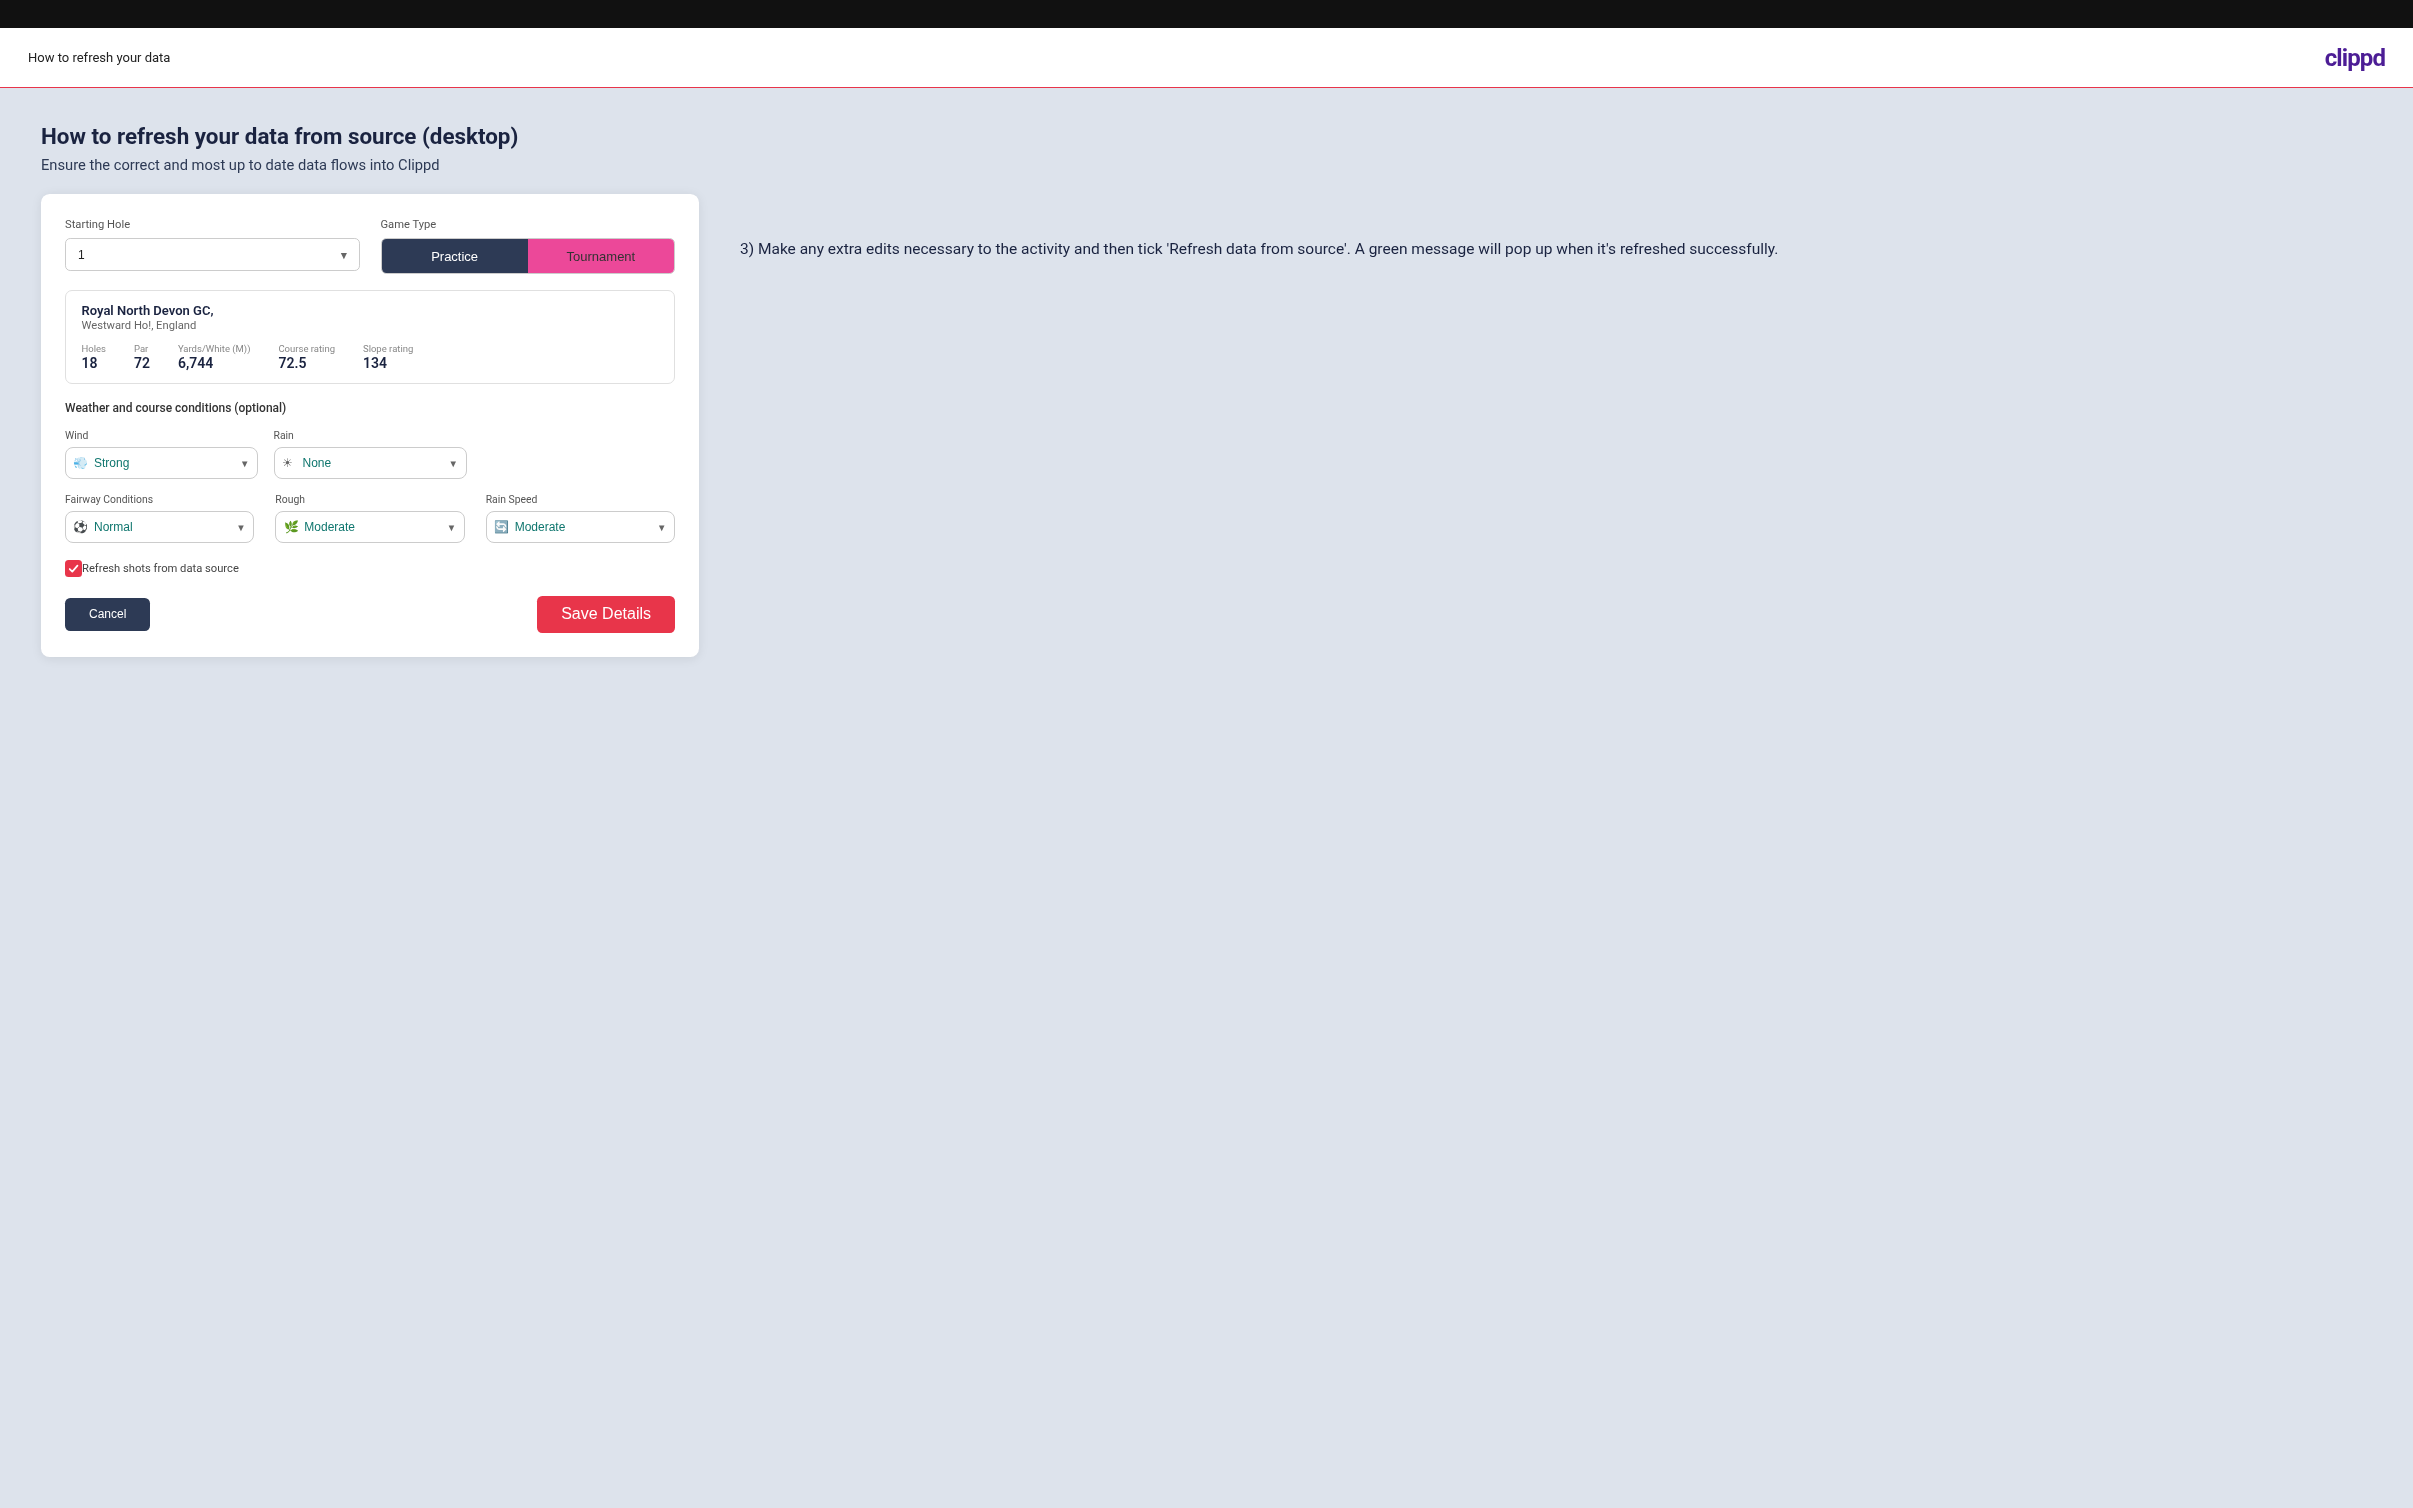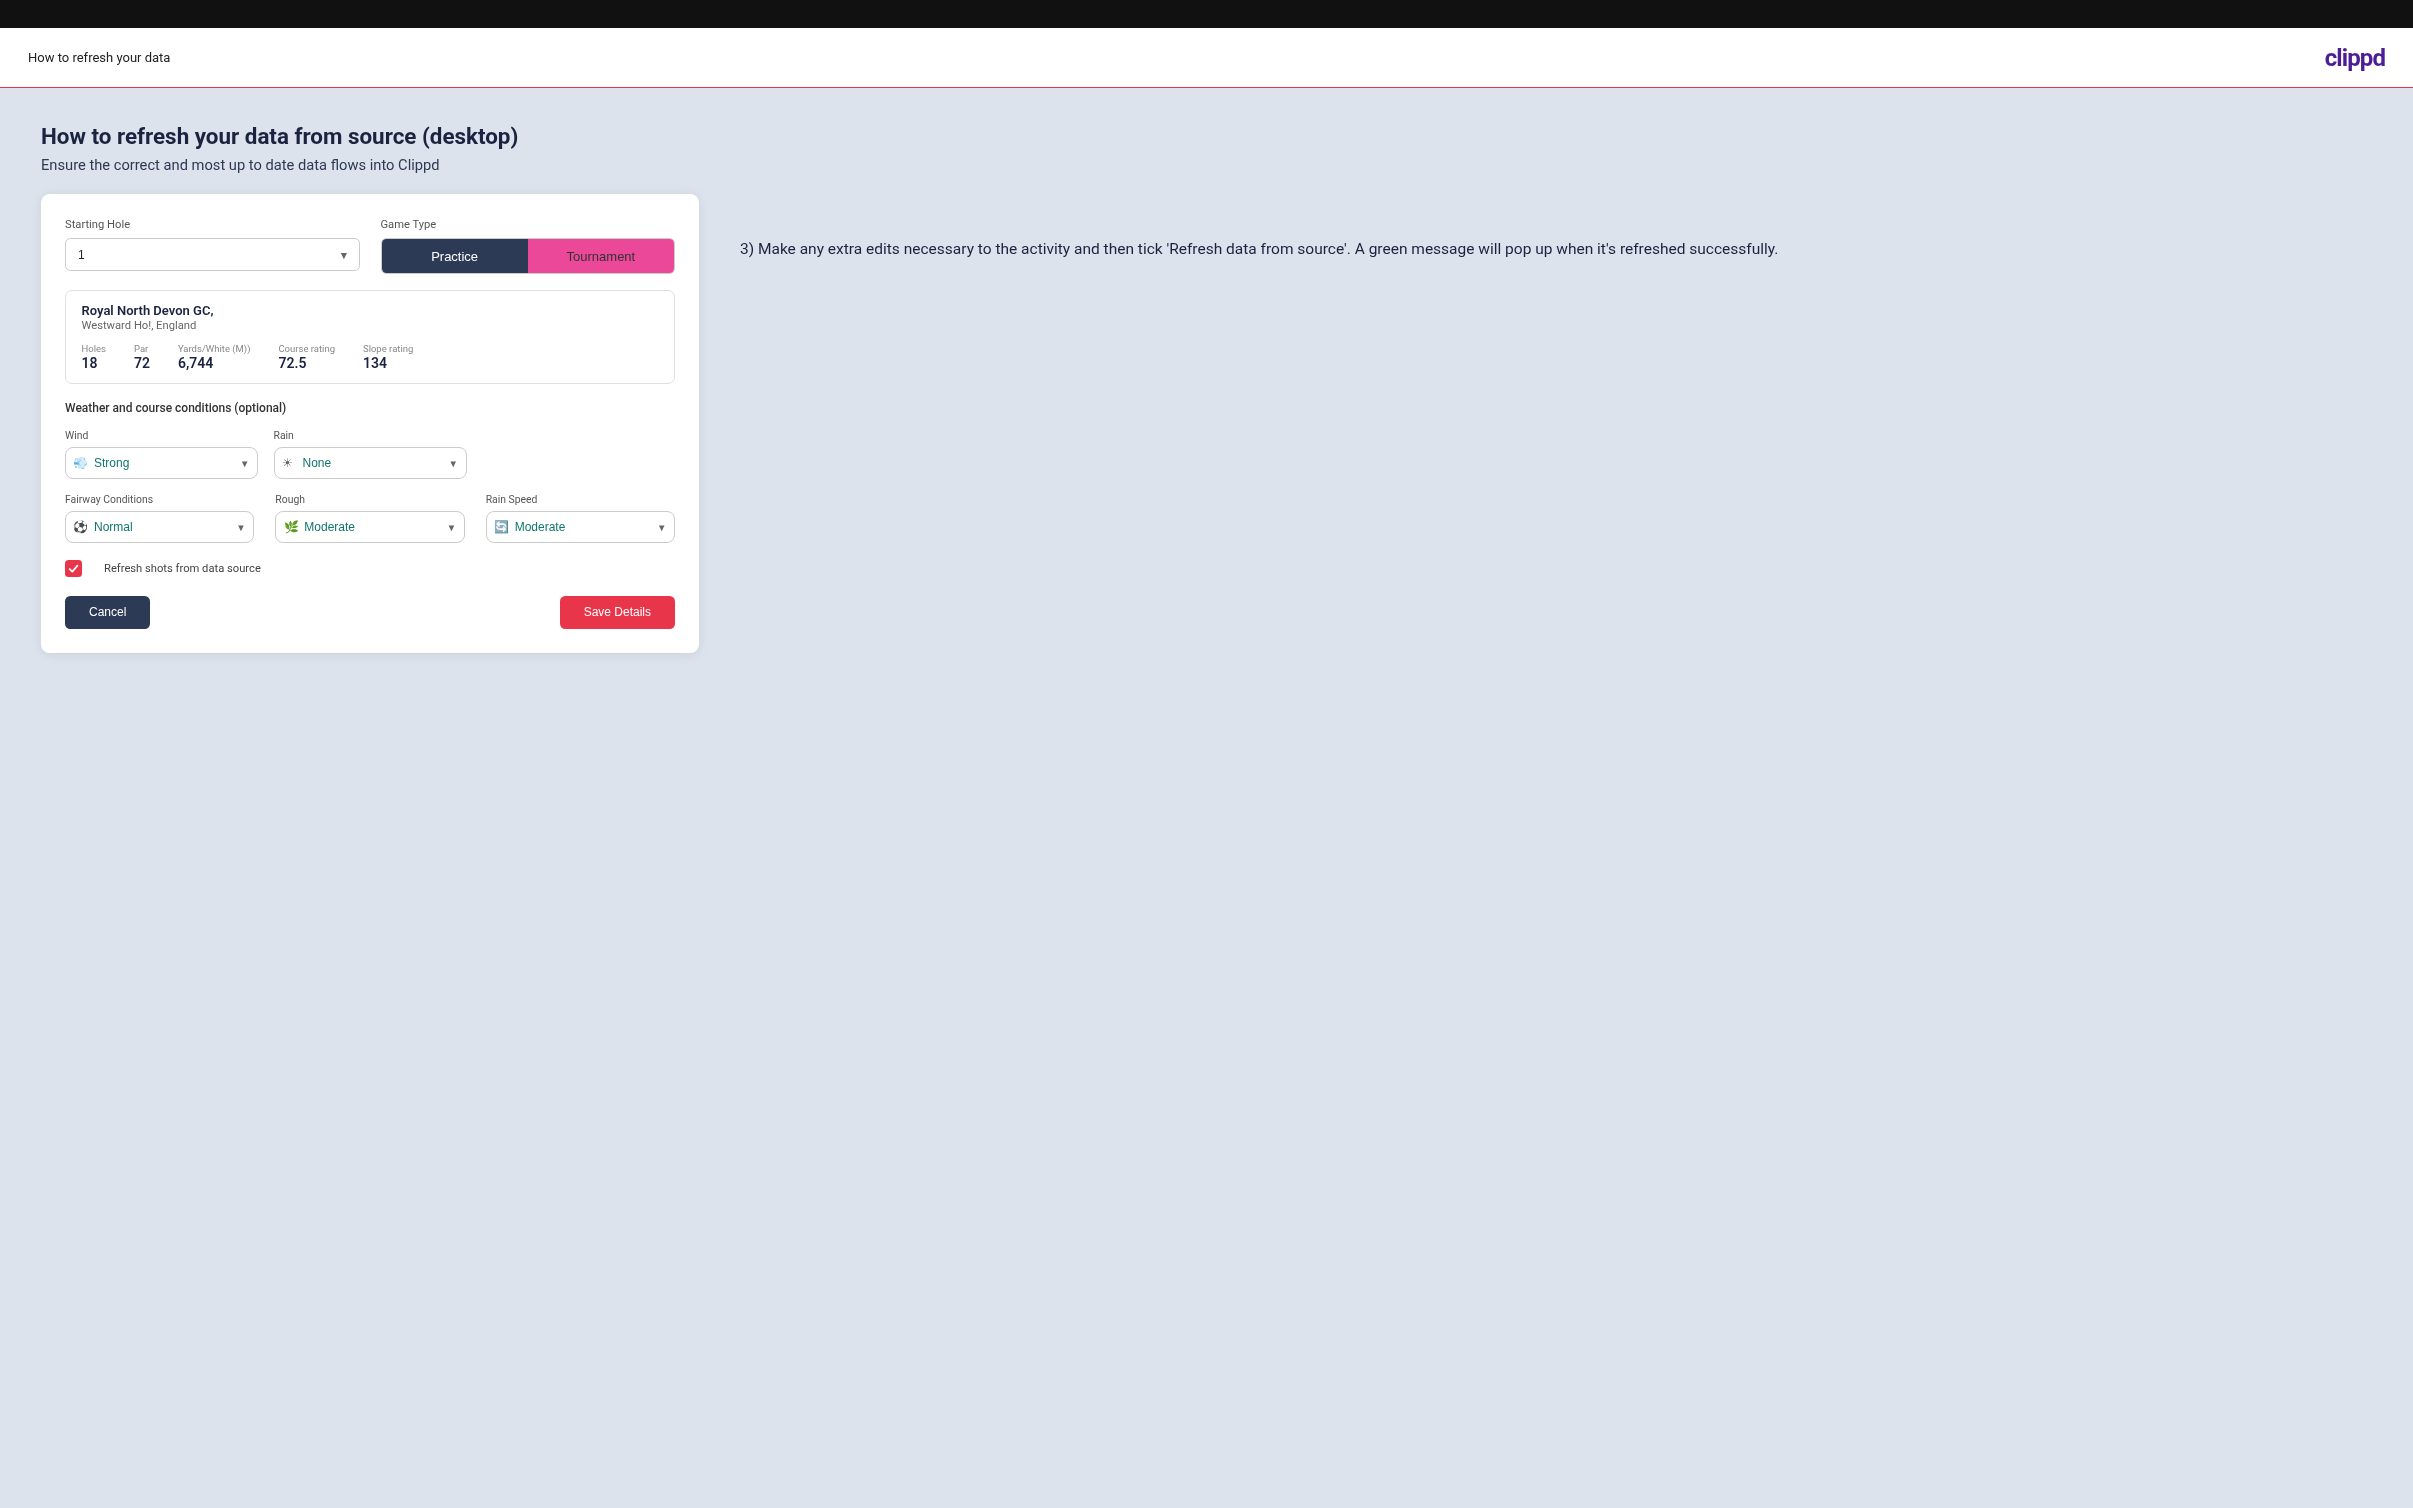--- a/index.html
+++ b/index.html
@@ -209,21 +209,21 @@
       right: 8.6px;
       top: 50%;
       transform: translateY(-50%);
       font-size: 9.5px;
       color: #666;
       pointer-events: none;
     }
     .checkbox-row {
       display: flex;
       align-items: center;
-      gap: 22px;
+      gap: 0;
       margin-bottom: 19px;
     }
     .checkbox-checked {
       width: 17px;
       height: 17px;
       background: #e8354a;
       border-radius: 3.5px;
       display: flex;
       align-items: center;
       justify-content: center;
@@ -252,21 +252,21 @@
       font-size: 12px;
       font-weight: 500;
       cursor: pointer;
     }
     .btn-save {
       background: #e8354a;
       color: #fff;
       border: none;
       border-radius: 5.2px;
       padding: 9.5px 24px;
-      font-size: 12px;
+      font-size: 16px;
       font-weight: 500;
       cursor: pointer;
     }
     .side-text {
       flex: 1;
       padding-top: 43px;
     }
     .side-text p {
       font-size: 15.5px;
       color: #1a2340;

